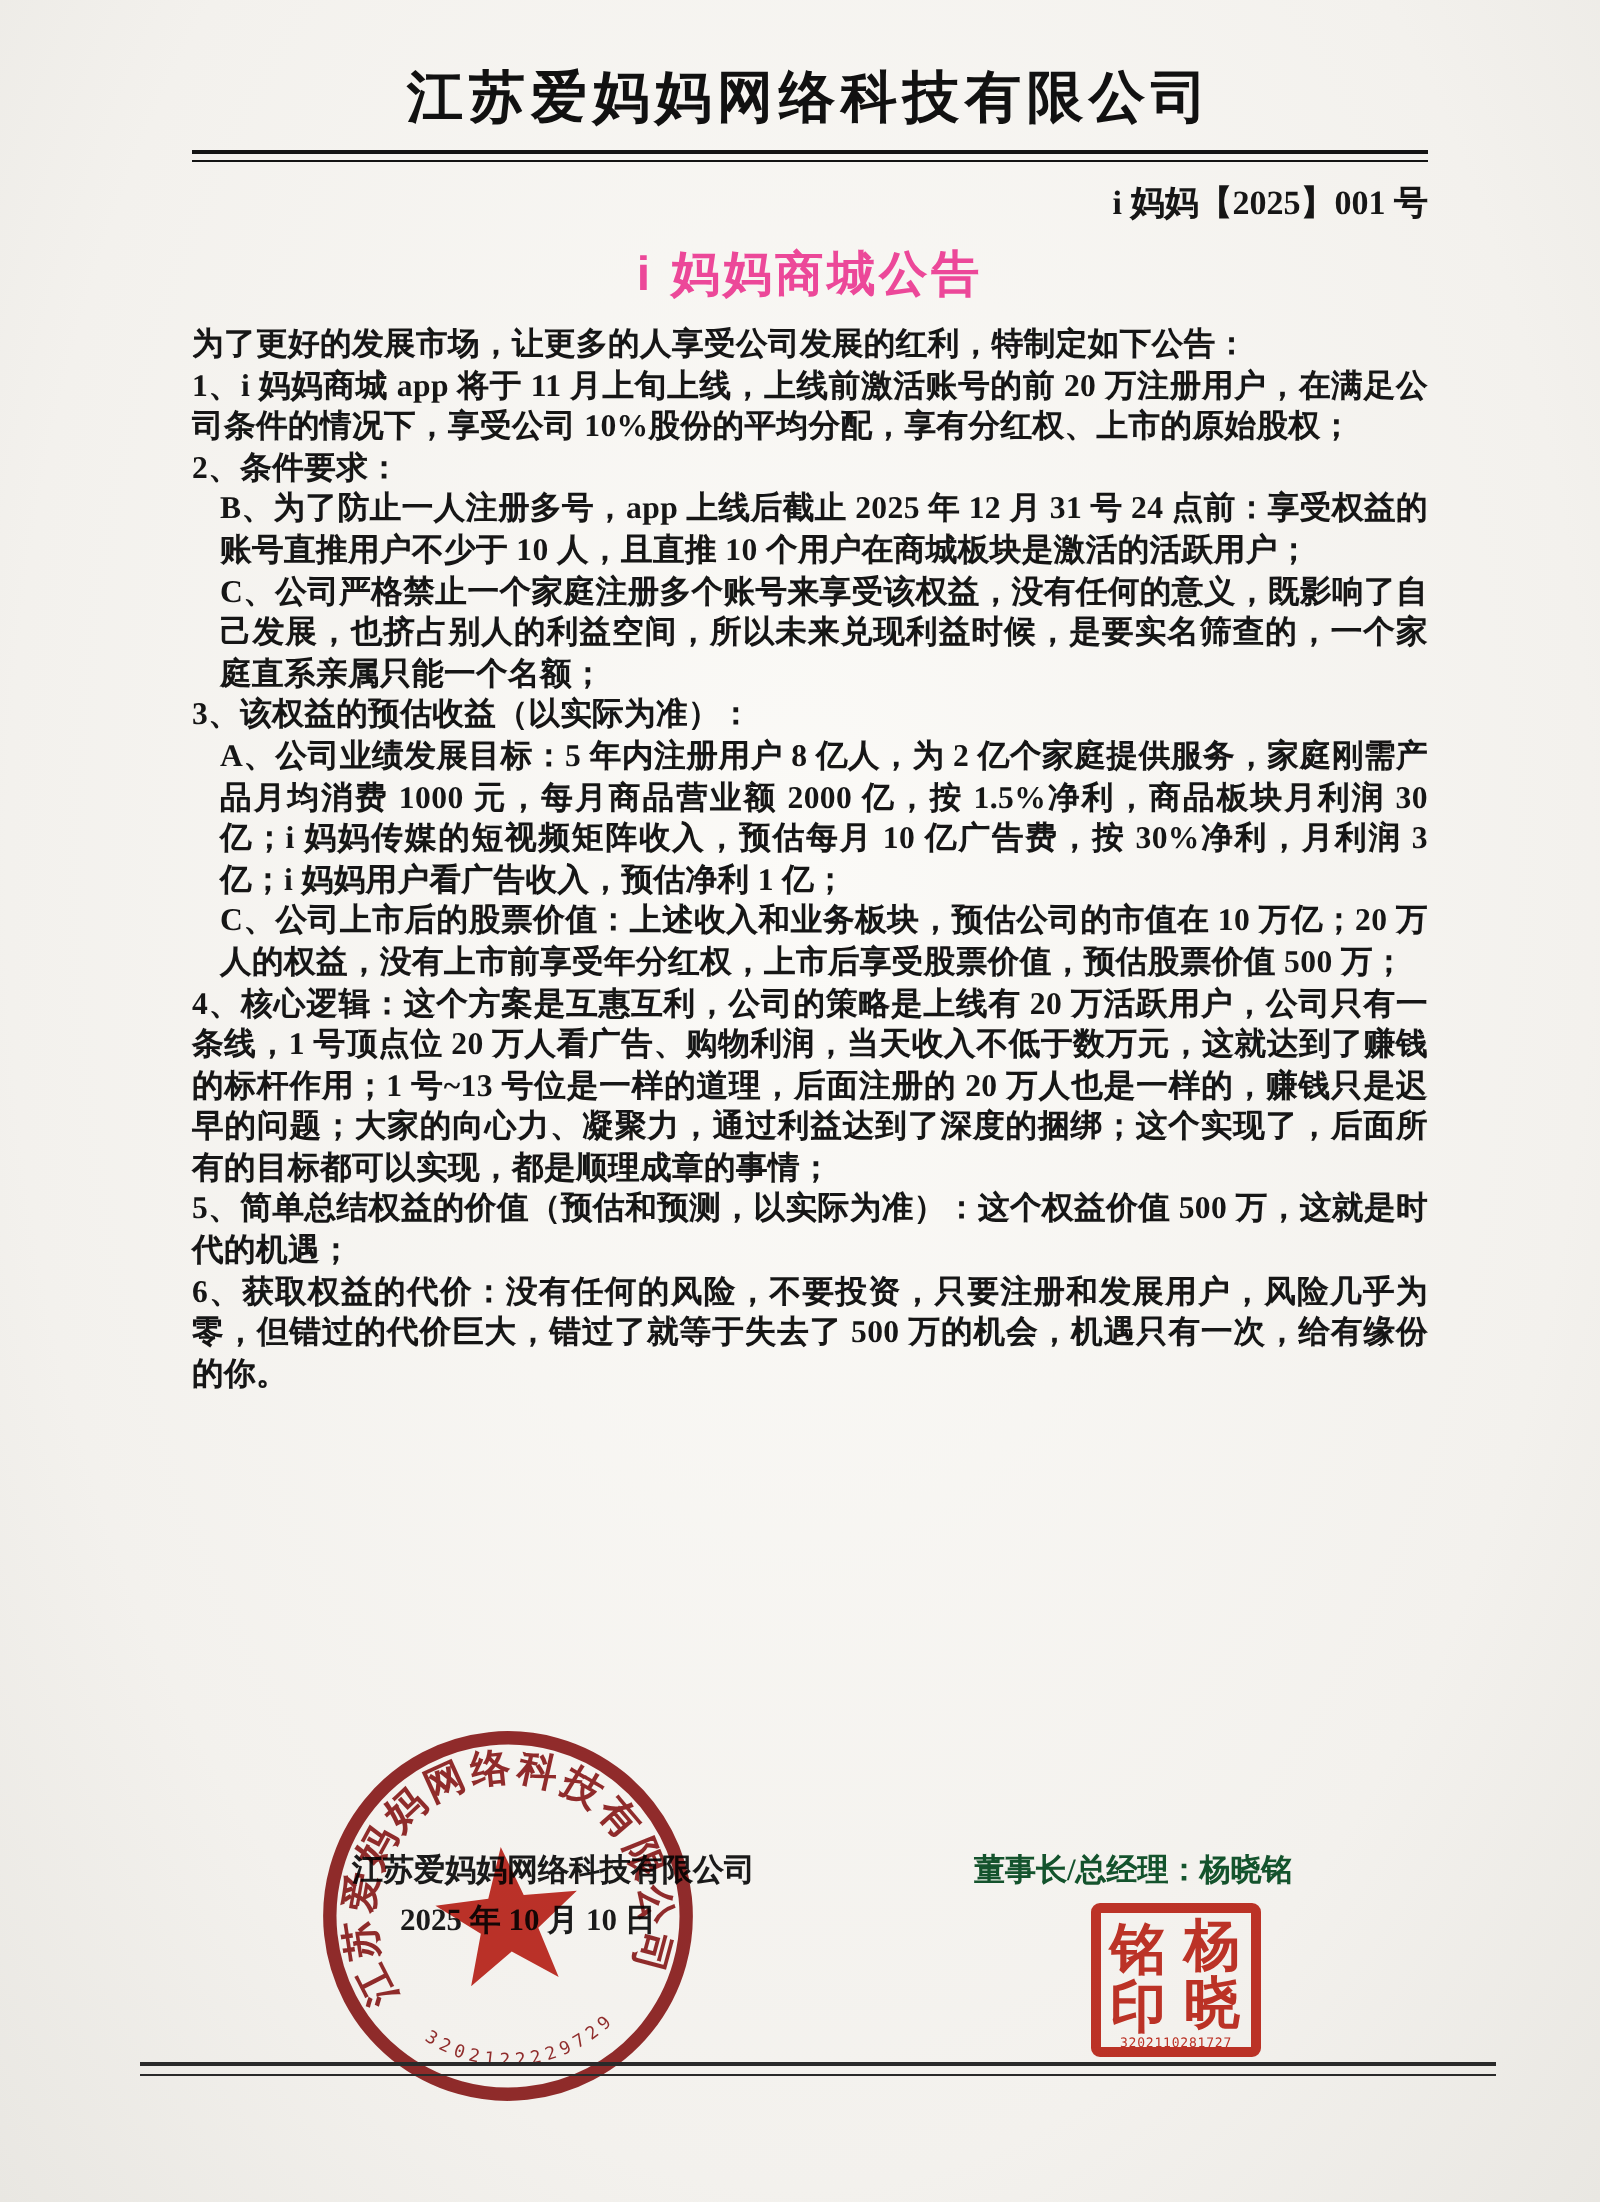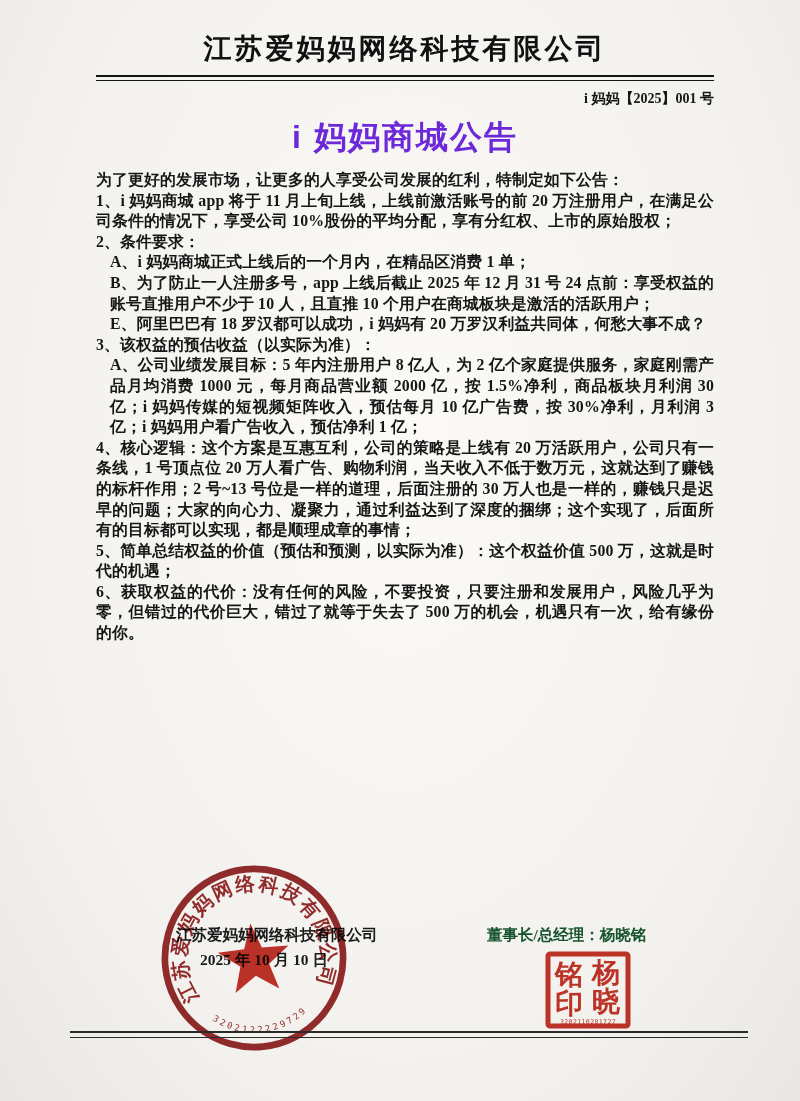--- a/index.html
+++ b/index.html
@@ -18,25 +18,25 @@
     font-size:28px;font-weight:900;letter-spacing:3px;color:#111;
     font-family:"Liberation Sans","DejaVu Sans",sans-serif;
   }
   .header-rule{
     margin-top:7px;height:3px;
     border-top:2.5px solid #141414;
     border-bottom:1.5px solid #141414;
   }
   .doc-number{
     margin-top:9px;text-align:right;
-    font-size:14px;font-weight:700;color:#161616;
+    font-size:17px;font-weight:700;color:#161616;
   }
   .doc-title{
     margin-top:8px;text-align:center;
-    font-size:32px;font-weight:900;letter-spacing:2px;color:#6d28d9;
+    font-size:24px;font-weight:900;letter-spacing:2px;color:#ec4899;
     font-family:"Liberation Sans","DejaVu Sans",sans-serif;
   }
   .body-text{margin-top:10px;}
   .para{
     margin:0;font-size:15.8px;line-height:20.6px;font-weight:600;
     text-align:justify;color:#161616;letter-spacing:0.2px;font-family:Liberation Serif, serif;
   }
   .para.indent{padding-left:14px;}
   
   .signer-company{
@@ -75,26 +75,26 @@
 <div class="page">
   <div class="content">
     <div class="company-header">江苏爱妈妈网络科技有限公司</div>
     <div class="header-rule"></div>
     <div class="doc-number">i 妈妈【2025】001 号</div>
     <div class="doc-title">i 妈妈商城公告</div>
     <div class="body-text">
         <p class="para">为了更好的发展市场，让更多的人享受公司发展的红利，特制定如下公告：</p>
         <p class="para">1、i 妈妈商城 app 将于 11 月上旬上线，上线前激活账号的前 20 万注册用户，在满足公司条件的情况下，享受公司 10%股份的平均分配，享有分红权、上市的原始股权；</p>
         <p class="para">2、条件要求：</p>
-        <p class="para indent">A、i 妈妈商城正式上线后的一个月内，在精品区消费 1 单；</p>
         <p class="para indent">B、为了防止一人注册多号，app 上线后截止 2025 年 12 月 31 号 24 点前：享受权益的账号直推用户不少于 10 人，且直推 10 个用户在商城板块是激活的活跃用户；</p>
-        <p class="para indent">E、阿里巴巴有 18 罗汉都可以成功，i 妈妈有 20 万罗汉利益共同体，何愁大事不成？</p>
+        <p class="para indent">C、公司严格禁止一个家庭注册多个账号来享受该权益，没有任何的意义，既影响了自己发展，也挤占别人的利益空间，所以未来兑现利益时候，是要实名筛查的，一个家庭直系亲属只能一个名额；</p>
         <p class="para">3、该权益的预估收益（以实际为准）：</p>
         <p class="para indent">A、公司业绩发展目标：5 年内注册用户 8 亿人，为 2 亿个家庭提供服务，家庭刚需产品月均消费 1000 元，每月商品营业额 2000 亿，按 1.5%净利，商品板块月利润 30 亿；i 妈妈传媒的短视频矩阵收入，预估每月 10 亿广告费，按 30%净利，月利润 3 亿；i 妈妈用户看广告收入，预估净利 1 亿；</p>
-        <p class="para">4、核心逻辑：这个方案是互惠互利，公司的策略是上线有 20 万活跃用户，公司只有一条线，1 号顶点位 20 万人看广告、购物利润，当天收入不低于数万元，这就达到了赚钱的标杆作用；2 号~13 号位是一样的道理，后面注册的 30 万人也是一样的，赚钱只是迟早的问题；大家的向心力、凝聚力，通过利益达到了深度的捆绑；这个实现了，后面所有的目标都可以实现，都是顺理成章的事情；</p>
+        <p class="para indent">C、公司上市后的股票价值：上述收入和业务板块，预估公司的市值在 10 万亿；20 万人的权益，没有上市前享受年分红权，上市后享受股票价值，预估股票价值 500 万；</p>
+        <p class="para">4、核心逻辑：这个方案是互惠互利，公司的策略是上线有 20 万活跃用户，公司只有一条线，1 号顶点位 20 万人看广告、购物利润，当天收入不低于数万元，这就达到了赚钱的标杆作用；1 号~13 号位是一样的道理，后面注册的 20 万人也是一样的，赚钱只是迟早的问题；大家的向心力、凝聚力，通过利益达到了深度的捆绑；这个实现了，后面所有的目标都可以实现，都是顺理成章的事情；</p>
         <p class="para">5、简单总结权益的价值（预估和预测，以实际为准）：这个权益价值 500 万，这就是时代的机遇；</p>
         <p class="para">6、获取权益的代价：没有任何的风险，不要投资，只要注册和发展用户，风险几乎为零，但错过的代价巨大，错过了就等于失去了 500 万的机会，机遇只有一次，给有缘份的你。</p>
       </div>
   </div>
 
   <div class="signer-company">江苏爱妈妈网络科技有限公司</div>
   <div class="signer-date">2025 年 10 月 10 日</div>
   <div class="signer-title">董事长/总经理：杨晓铭</div>
 
   <svg class="round-seal" viewBox="0 0 220 220" xmlns="http://www.w3.org/2000/svg">

